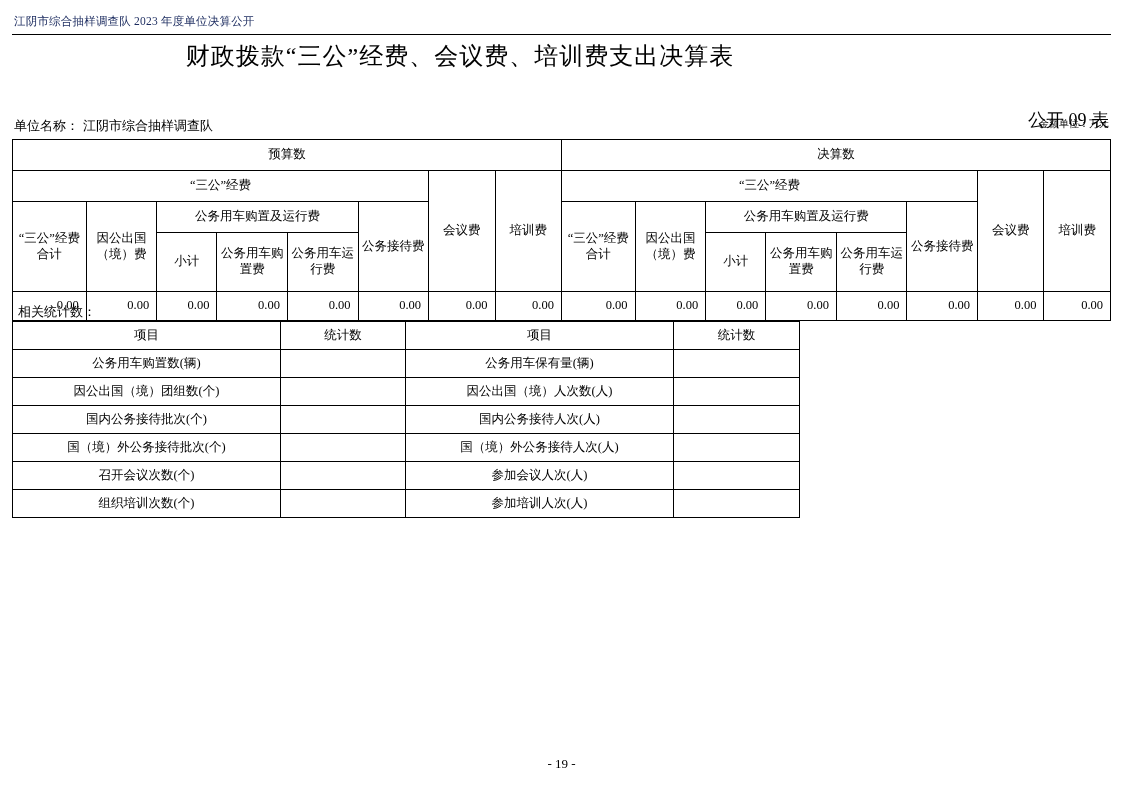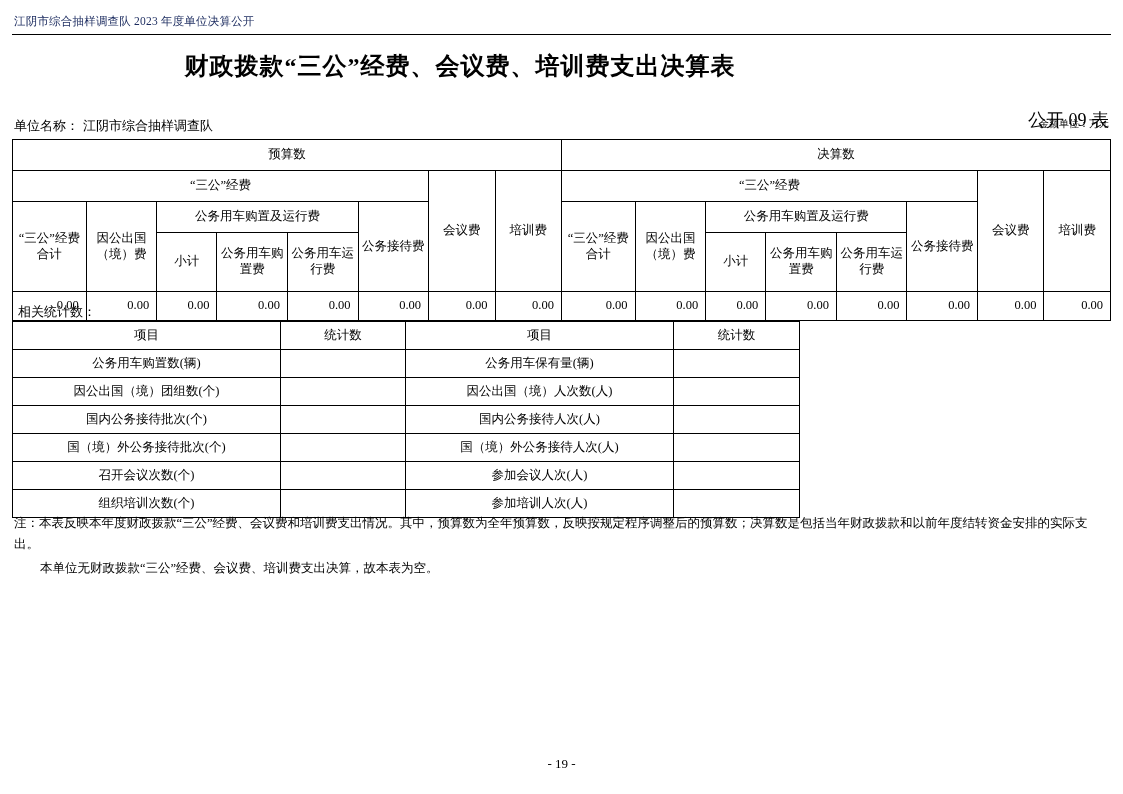--- a/index.html
+++ b/index.html
@@ -34,26 +34,26 @@
     position: absolute;
     top: 34px;
     left: 12px;
     width: 1099px;
     height: 1px;
     background: #000;
   }
   
   .doc-title {
     position: absolute;
-    top: 50px;
+    top: 40px;
     left: 0;
     width: 920px;
     text-align: center;
     font-size: 24px;
-    font-weight: bold;
+    font-weight: normal;
     letter-spacing: 1px;
     font-family: "Liberation Serif", "DejaVu Serif", serif;
   }
   .sheet-no {
     position: absolute;
     top: 108px;
     right: 14px;
     font-size: 18px;
   }
   .unit-name {
@@ -313,20 +313,16 @@
         <tr>
           <td class="item">组织培训次数(个)</td>
           <td class="val"></td>
           <td class="item">参加培训人次(人)</td>
           <td class="val"></td>
         </tr>
       </tbody>
     </table>
   </div>
 
-  <div class="notes">
-    <p>注：本表反映本年度财政拨款“三公”经费、会议费和培训费支出情况。其中，预算数为全年预算数，反映按规定程序调整后的预算数；决算数是包括当年财政拨款和以前年度结转资金安排的实际支出。</p>
-    <p class="indent">本单位无财政拨款“三公”经费、会议费、培训费支出决算，故本表为空。</p>
-  </div>
 
   <div class="page-no">- 19 -</div>
 
 </div>
 
 </body></html>

